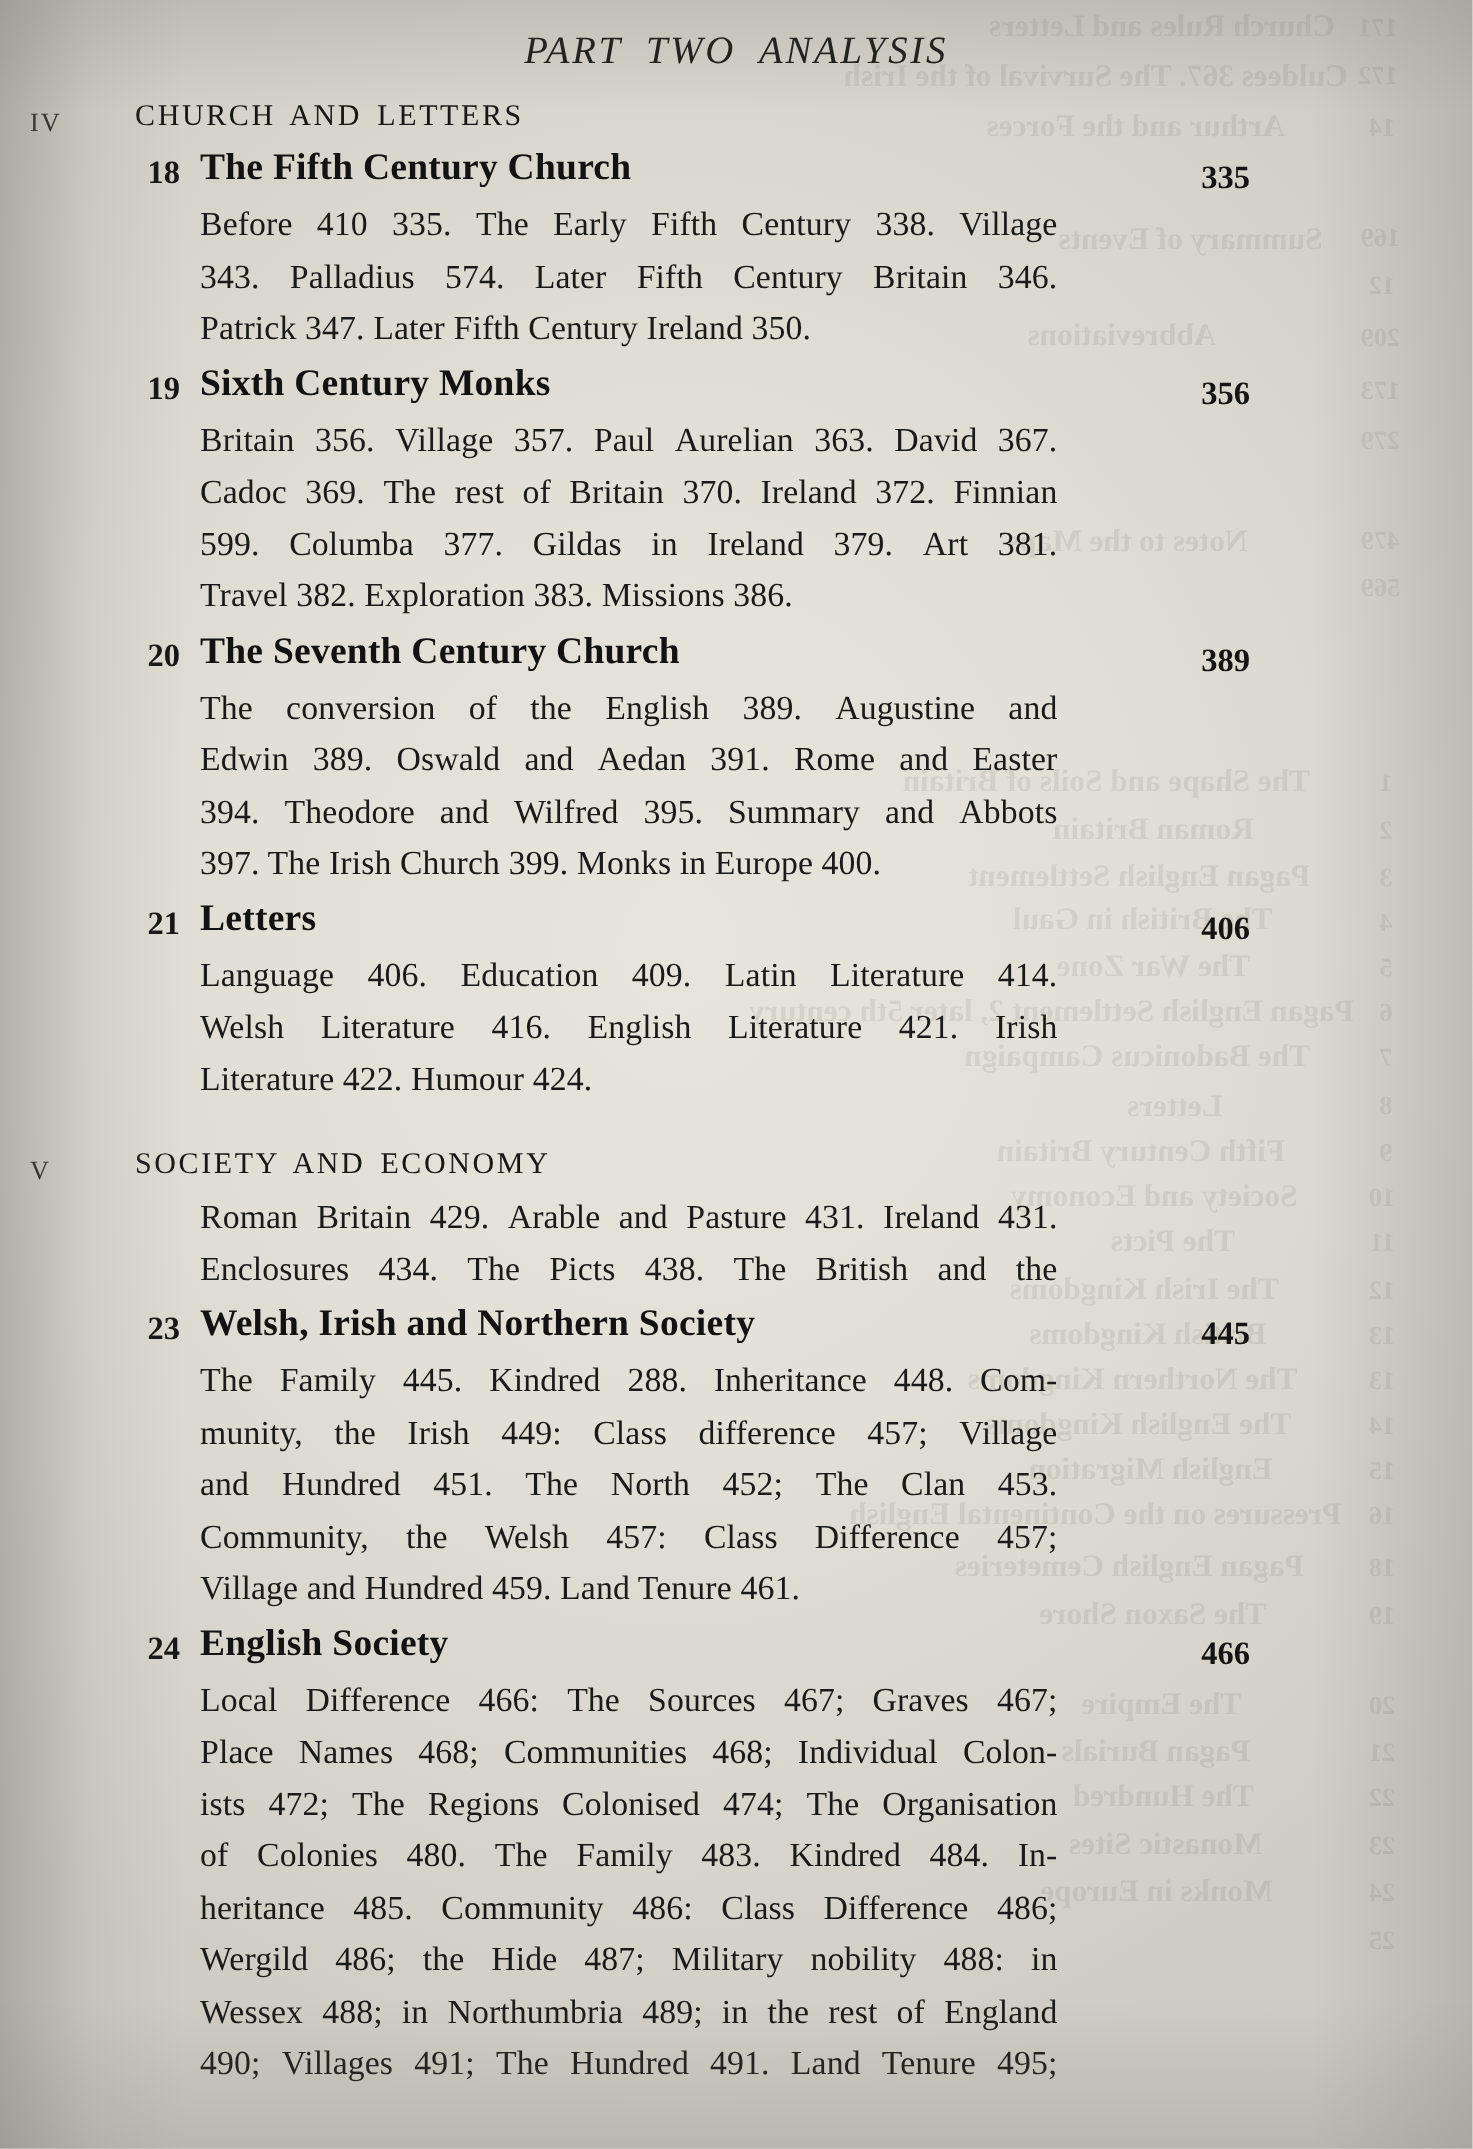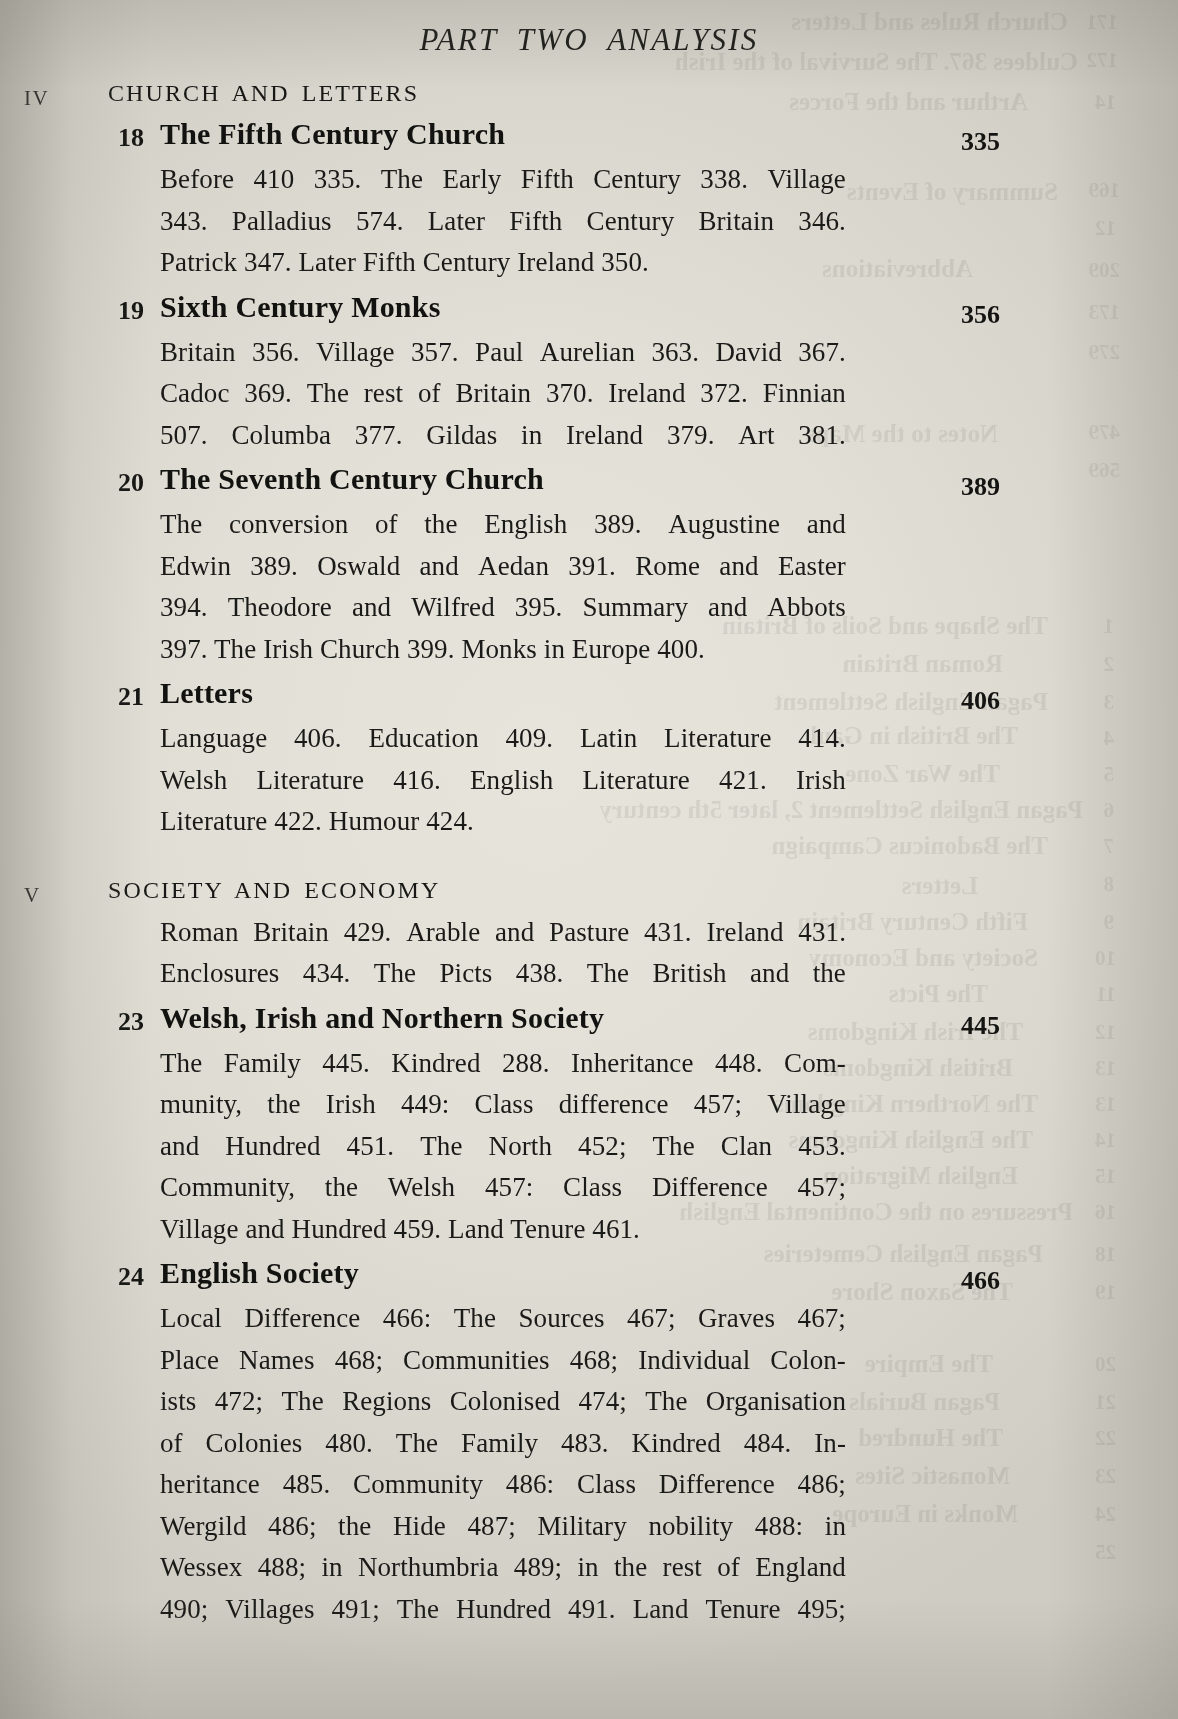--- a/index.html
+++ b/index.html
@@ -315,30 +315,31 @@
               <span>The</span>
               <span>rest</span>
               <span>of</span>
               <span>Britain</span>
               <span>370.</span>
               <span>Ireland</span>
               <span>372.</span>
               <span>Finnian</span>
             </div>
             <div class="desc-line">
-              <span>507.</span>
+              <span>599.</span>
               <span>Columba</span>
               <span>377.</span>
               <span>Gildas</span>
               <span>in</span>
               <span>Ireland</span>
               <span>379.</span>
               <span>Art</span>
               <span>381.</span>
             </div>
+            <div class="desc-line last">Travel 382. Exploration 383. Missions 386.</div>
           </div>
         </div>
         <div class="chapter">
           <div class="chapter-head">
             <div class="chapter-num">20</div>
             <div class="chapter-title">The Seventh Century Church</div>
             <div class="chapter-page">389</div>
           </div>
           <div class="chapter-desc">
             <div class="desc-line">

